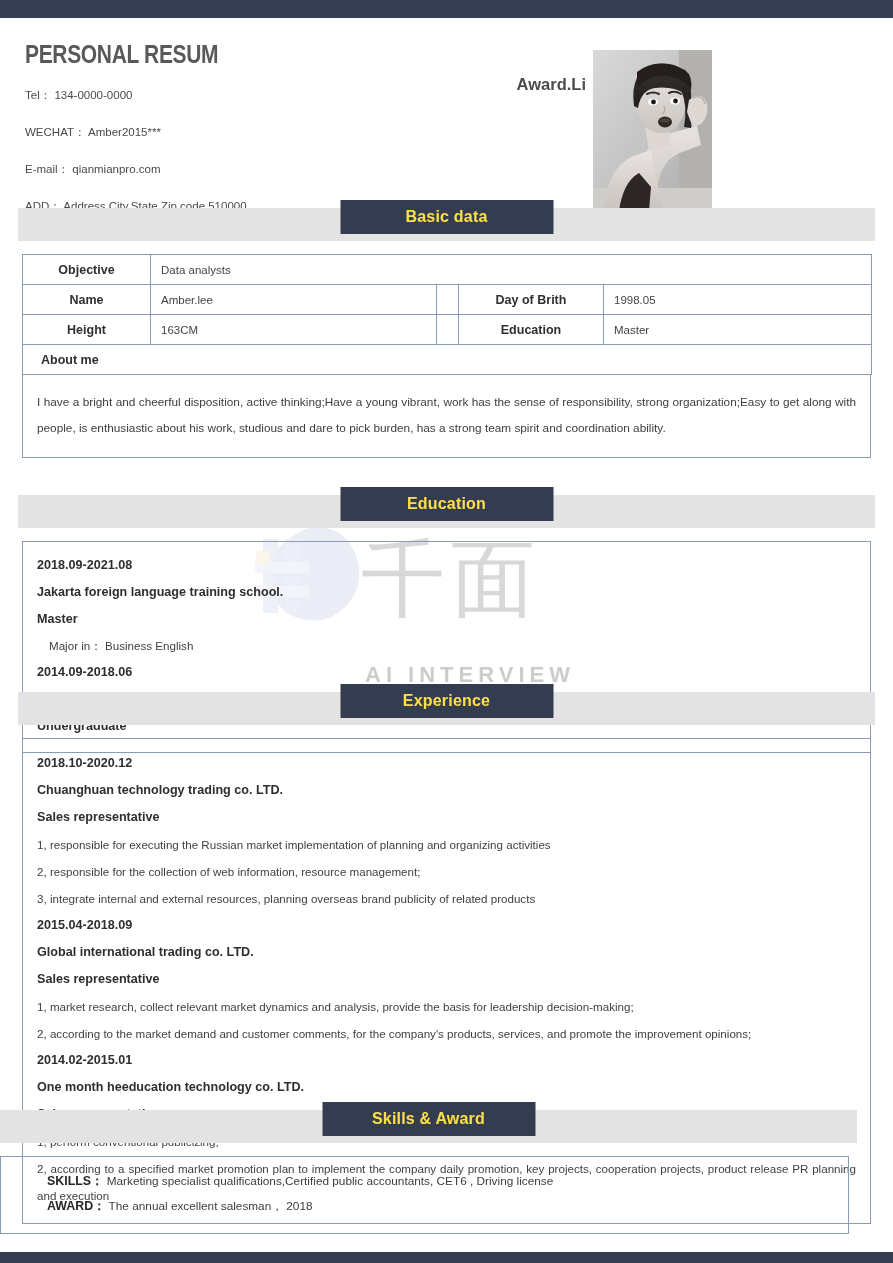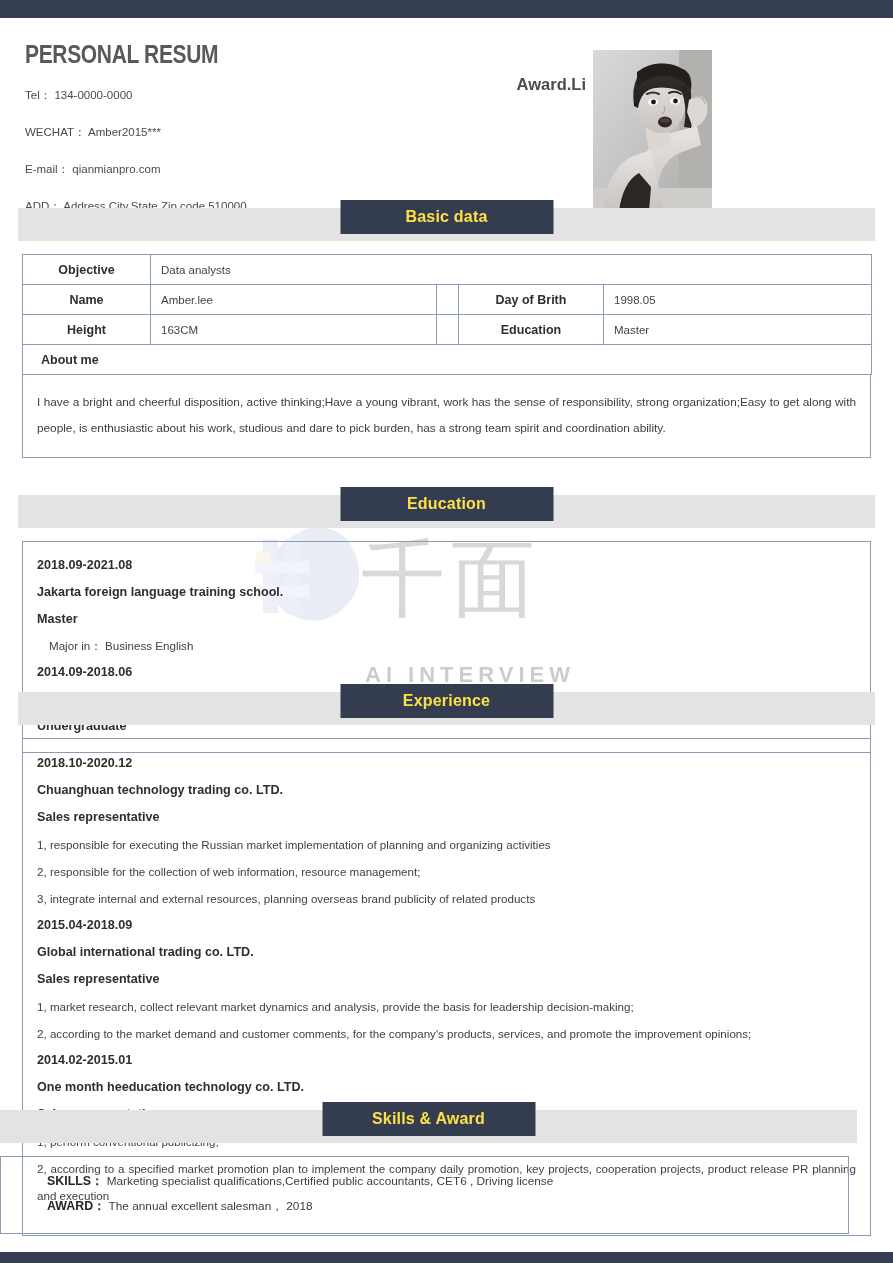--- a/index.html
+++ b/index.html
@@ -461,21 +461,21 @@
       </div>
     </div>
 
     <div style="position:absolute; left:0; top:692px; width:893px;">
       <div class="sec-bar">
         <div class="plate">
           <span>Experience</span>
         </div>
       </div>
       <div style="height:13px;"></div>
-      <div class="entry-box" style="padding-top:11px;padding-bottom:26px;">
+      <div class="entry-box" style="padding-top:11px;padding-bottom:14px;">
 
         <div>
           <div class="entry-head">
             <div class="e-date">2018.10-2020.12</div>
             <div class="e-org">Chuanghuan technology trading co. LTD.</div>
             <div class="e-right">Sales representative</div>
           </div>
           <div class="entry-line">1, responsible for executing the Russian market implementation of planning and organizing activities</div>
           <div class="entry-line">2, responsible for the collection of web information, resource management;</div>
           <div class="entry-line">3, integrate internal and external resources, planning overseas brand publicity of related products</div>

